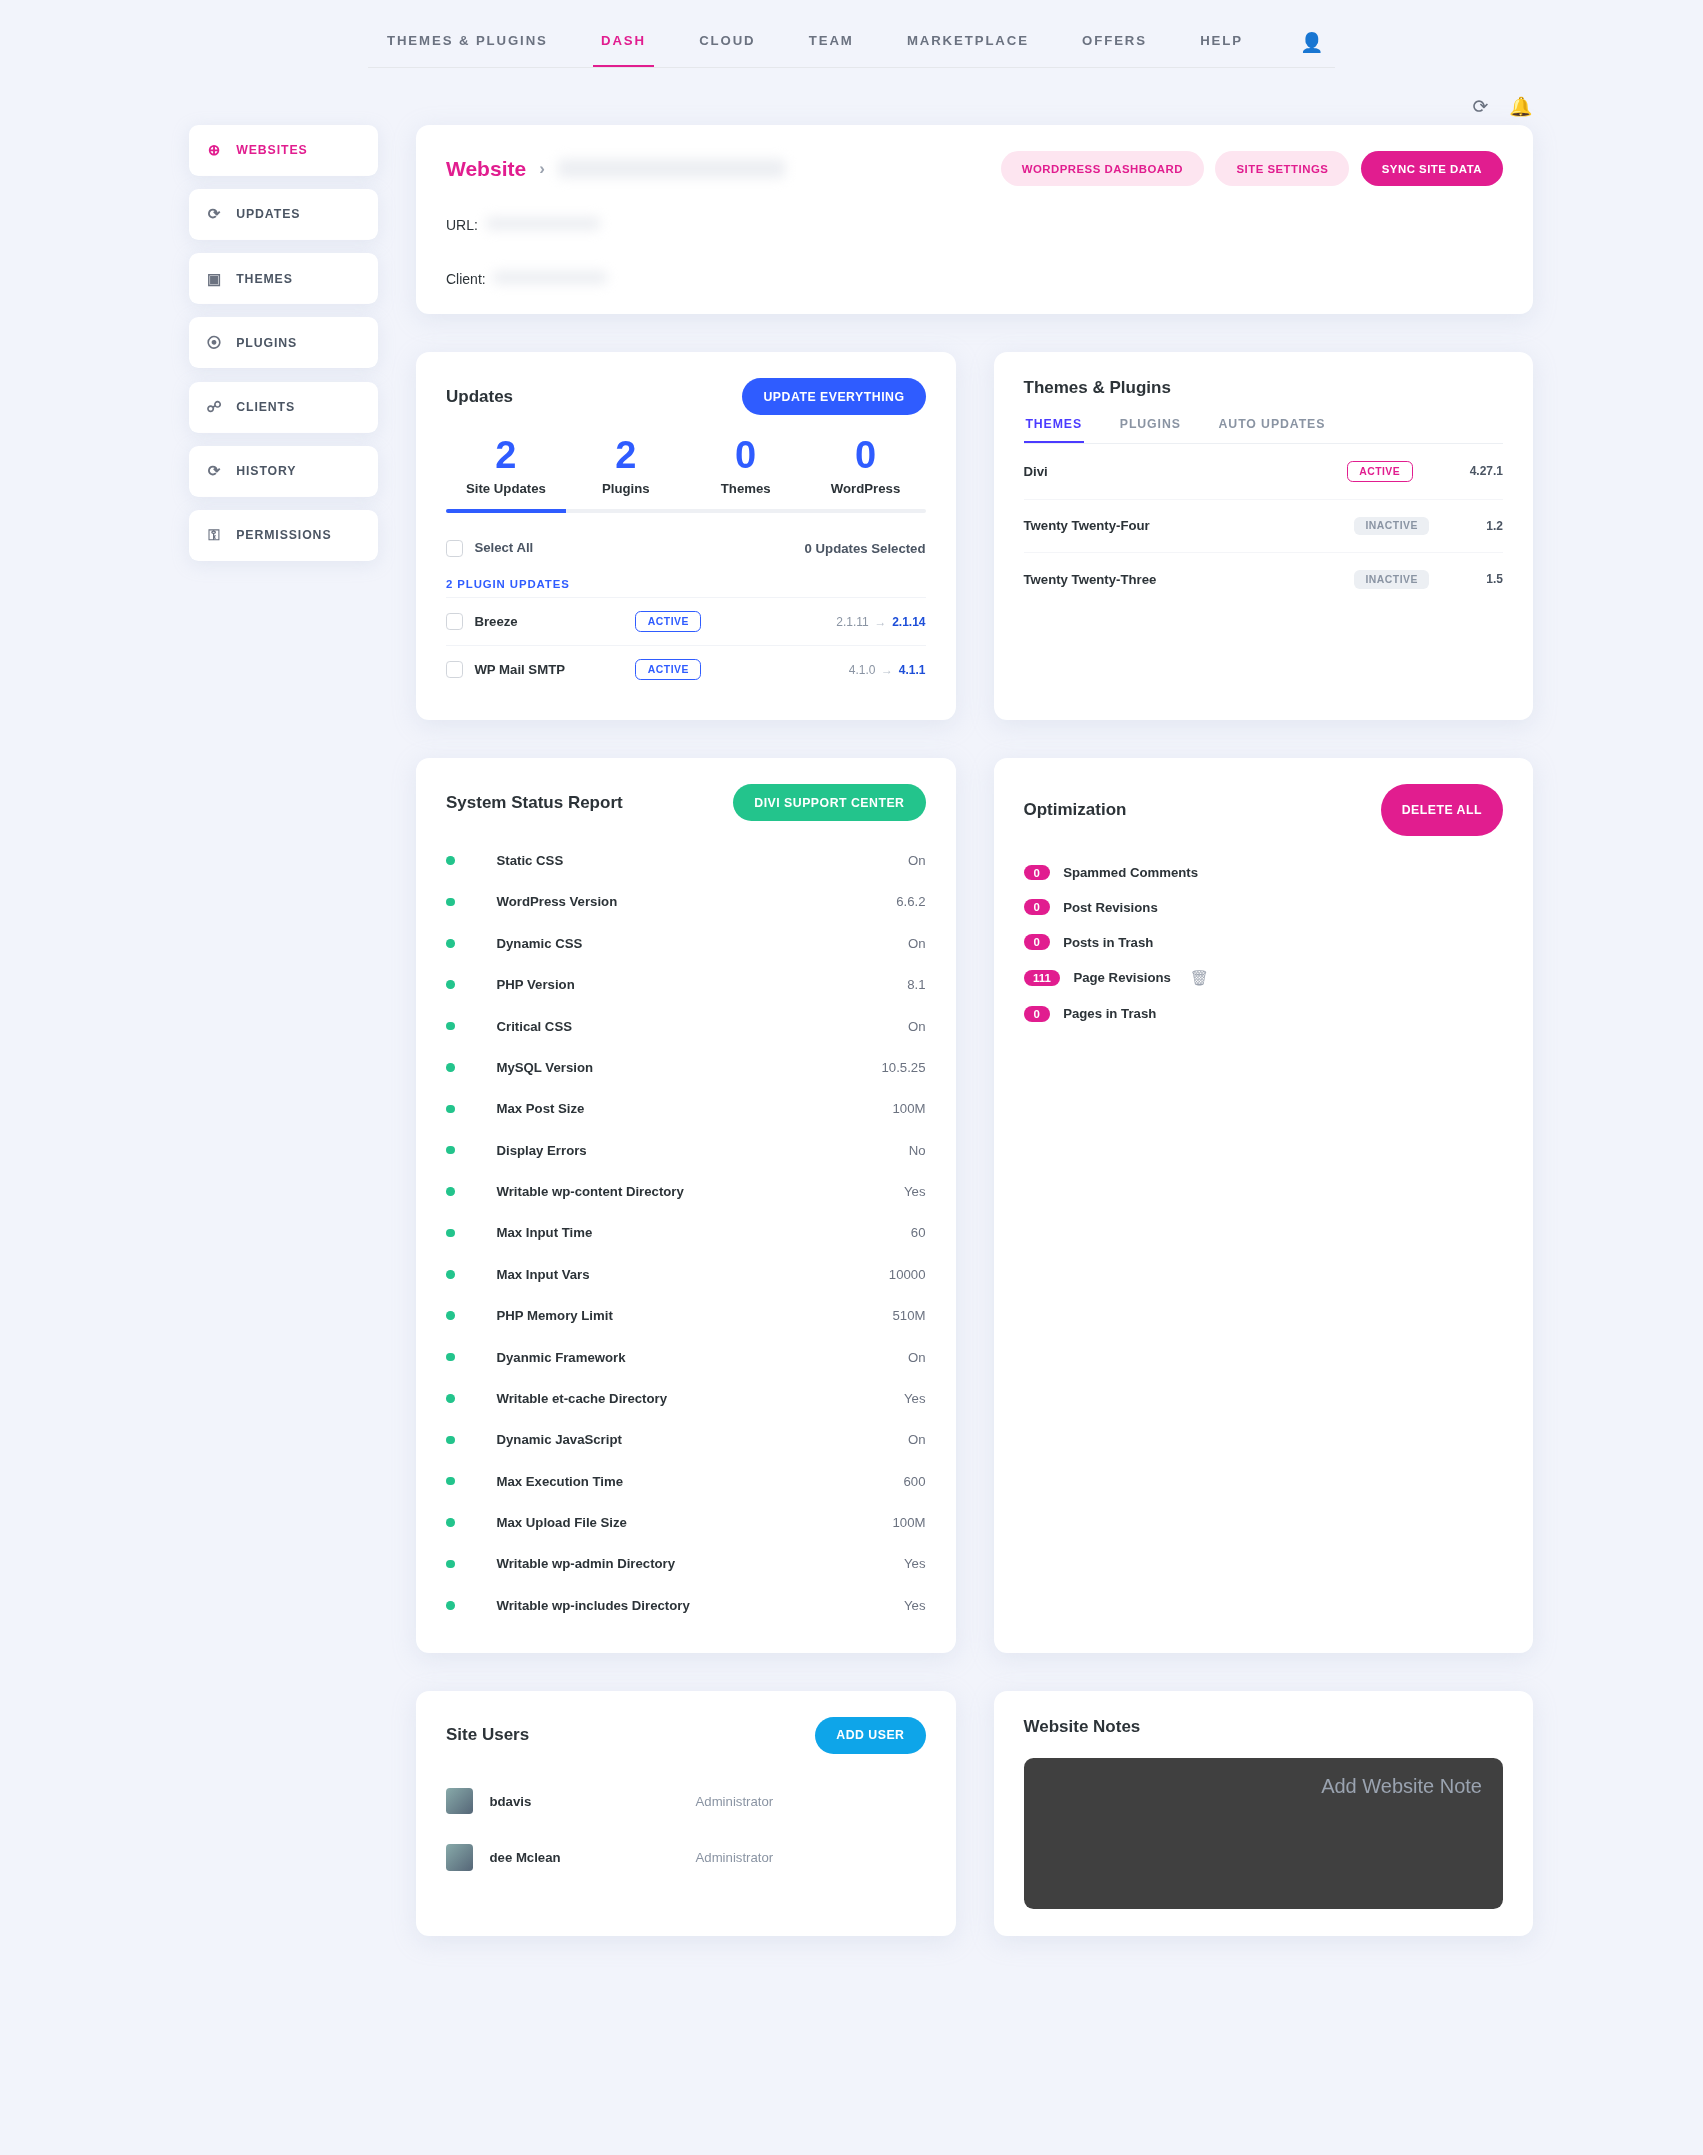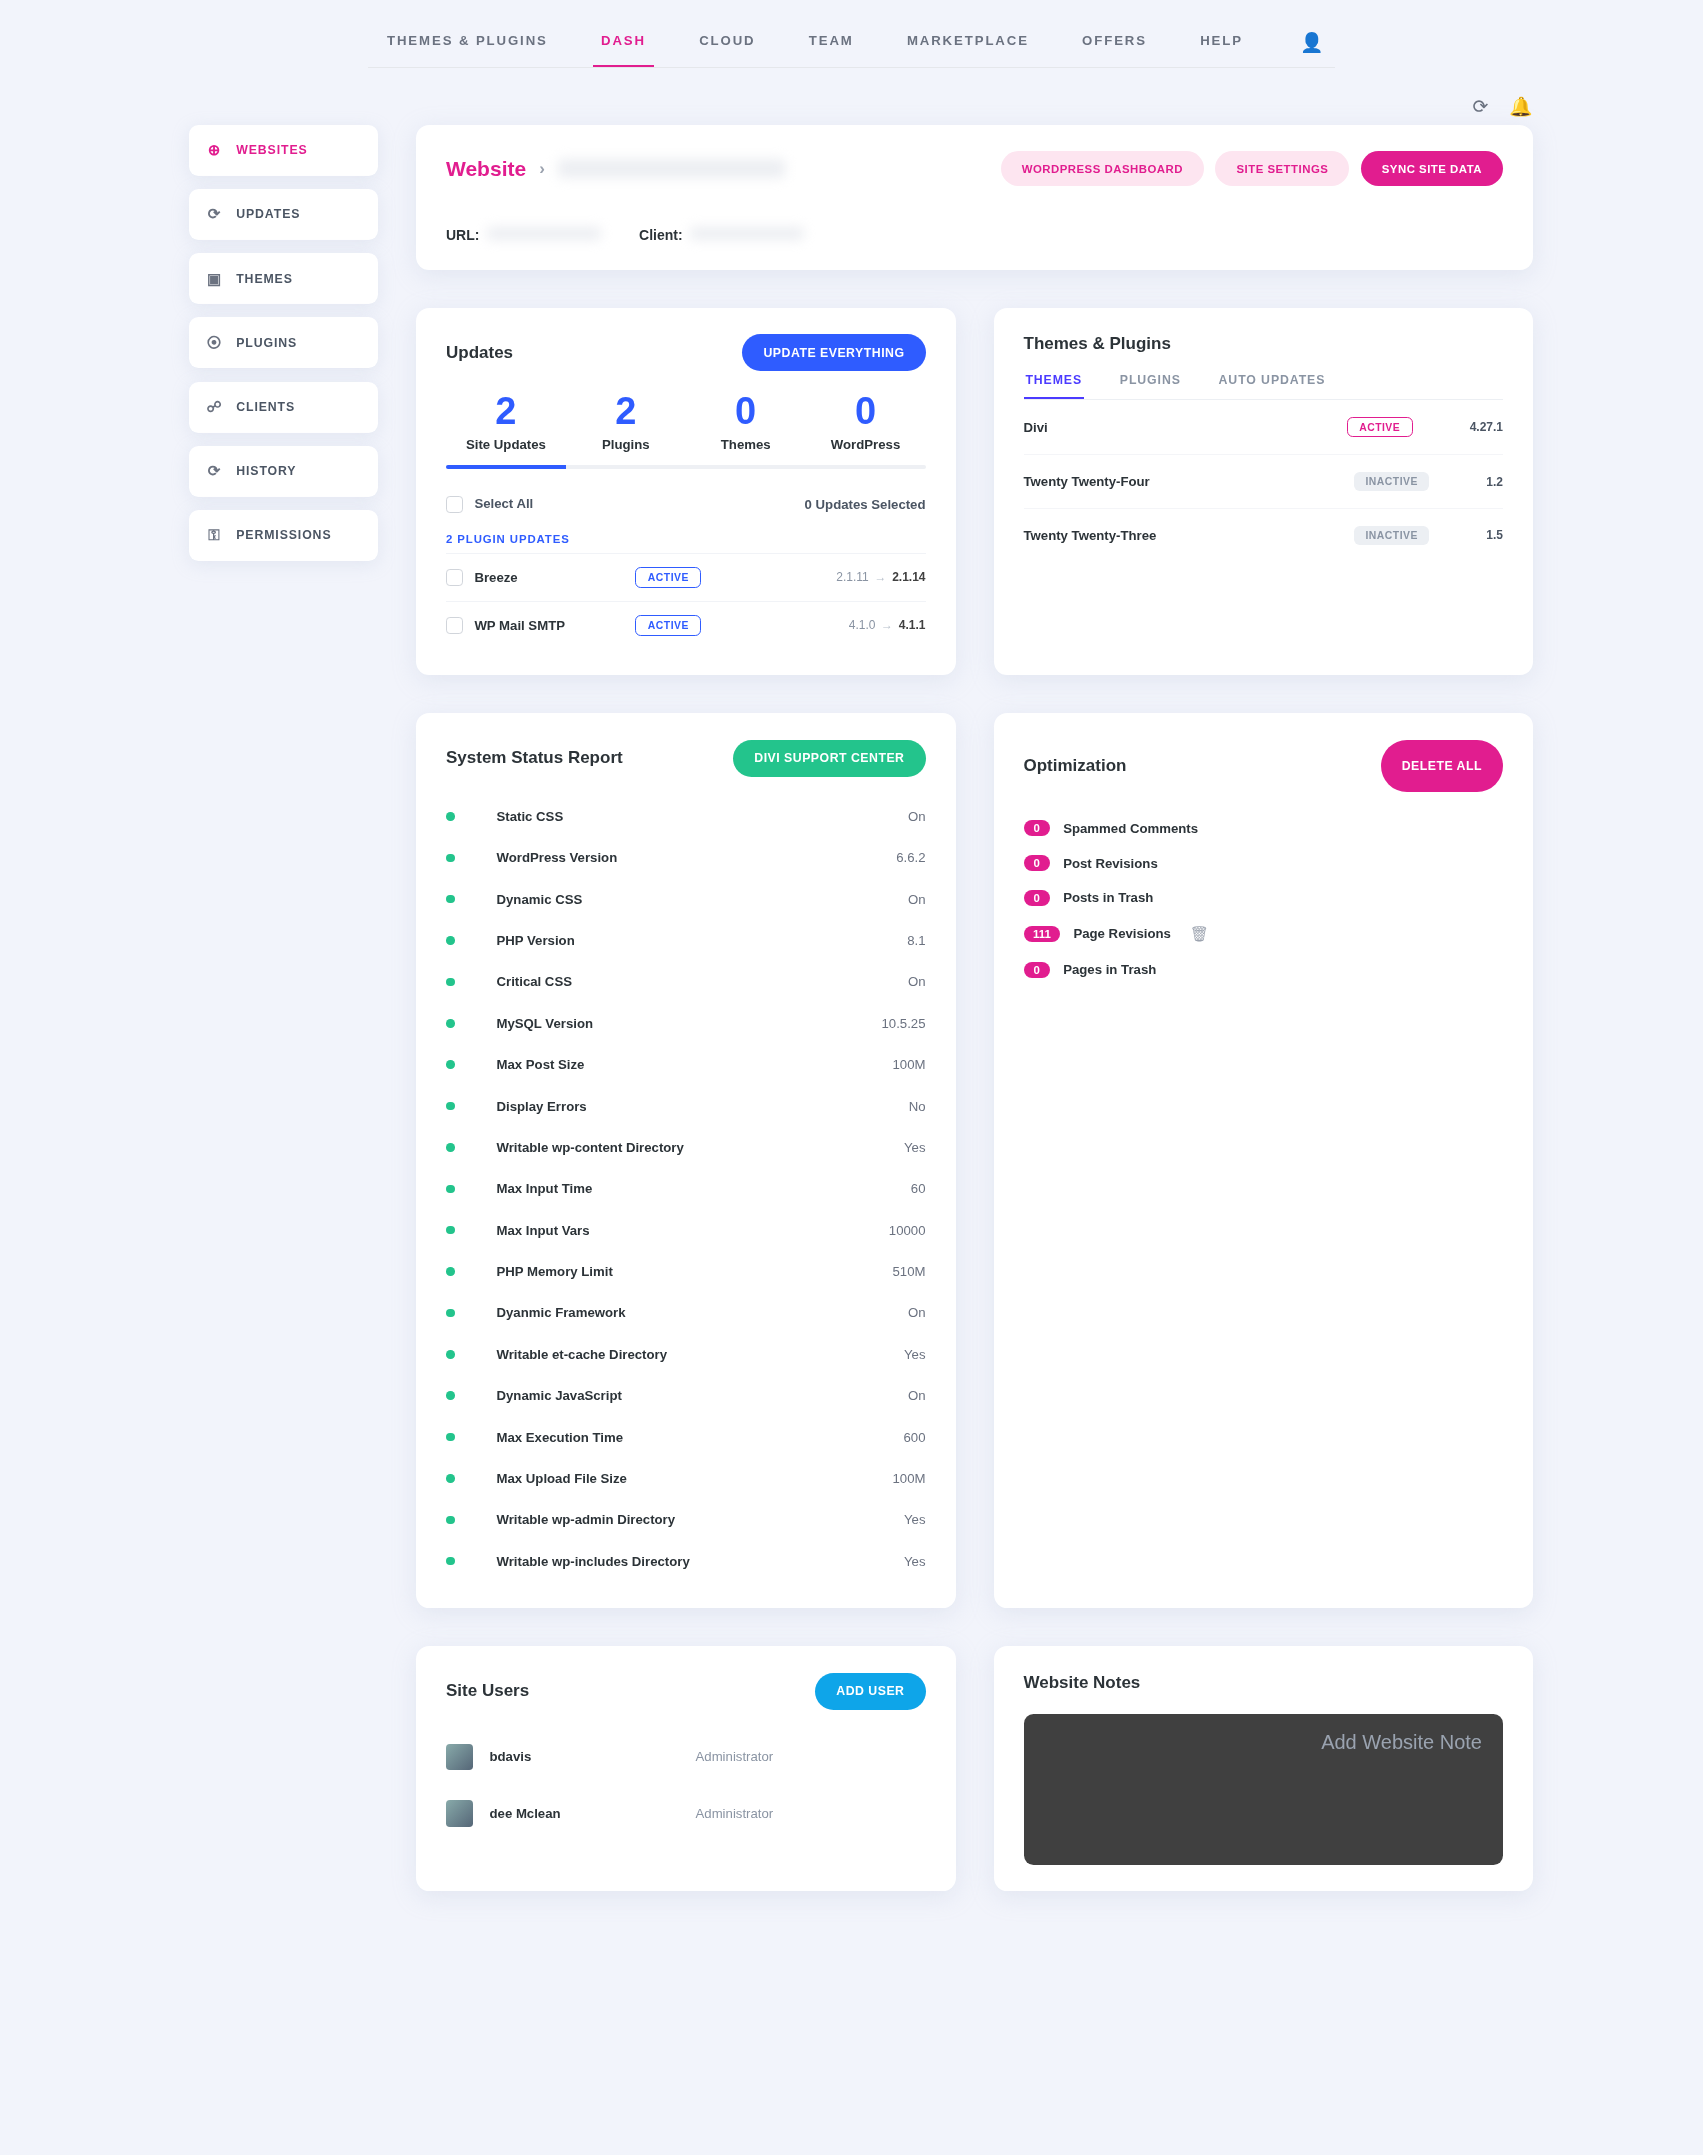--- a/index.html
+++ b/index.html
@@ -34,21 +34,21 @@
 .hdr-row { display:flex; align-items:center; justify-content:space-between; }
 .hdr-left { display:flex; align-items:center; gap: 13.2px; font-size: 21px; font-weight:700; }
 .hdr-left .w { color:#e11d8f; }
 .hdr-left .chev { color:#9ca3af; font-size:17px; }
 .blurred { filter: blur(5.7px); color:#9ca3af; background:#eceef2; border-radius:3.8px; display:inline-block; height:19px; width:227px; }
 .blurred.sm { width:114px; height:13.2px; }
 .hdr-btns { display:flex; gap:11.4px; }
 .btn { border:none; border-radius: 945px; padding: 11.4px 21px; font-size:11.4px; font-weight:700; letter-spacing:0.5px; text-transform:uppercase; cursor:pointer; white-space:nowrap; }
 .btn-ghost-pink { background:#fde5f0; color:#e11d8f; }
 .btn-pink { background:#e11d8f; color:#fff; }
-.detail-row { display:flex; gap:38px; margin-top: 41px; font-size:14px; font-weight:700; color:#2c3338; }
+.detail-row { display:flex; gap:38px; margin-top: 31px; font-size:14px; font-weight:400; color:#2c3338;flex-direction:column; }
 .detail-row .lbl { margin-right: 7.6px; }
 
 
 .grid2 { display:flex; gap:38px; }
 .grid2 > .card { flex:1; }
 
 
 .card-head { display:flex; align-items:center; justify-content:space-between; margin-bottom: 19px; }
 .card-title { font-size: 17px; font-weight:700; }
 .btn-blue { background:#2f5cff; color:#fff; border:none; border-radius:945px; padding:11.4px 21px; font-size:12.3px; font-weight:700; letter-spacing:0.5px; text-transform:uppercase; cursor:pointer; }
@@ -66,21 +66,21 @@
 .upd-selrow { display:flex; align-items:center; justify-content:space-between; font-size:13.2px; font-weight:600; color:#4b5563; padding:5.7px 0 11.4px; }
 .chk { width:17px; height:17px; border:1.9px solid #d1d5db; border-radius:3.8px; display:inline-block; margin-right:11.4px; vertical-align:middle; cursor:pointer; }
 .subhead { color:#2f5cff; font-size:11.4px; font-weight:700; letter-spacing:0.9px; text-transform:uppercase; margin: 9.5px 0 7.6px; }
 .upd-row { display:flex; align-items:center; padding:13.2px 0; border-top:0.9px solid #f1f3f7; }
 .upd-row .name { font-weight:700; flex:0 0 161px; }
 .badge { border-radius:5.7px; padding:3.8px 11.4px; font-size:10.4px; font-weight:700; letter-spacing:0.5px; text-transform:uppercase; display:inline-block; }
 .badge-blue { border:0.9px solid #2f5cff; color:#2f5cff; }
 .badge-pink { border:0.9px solid #e11d8f; color:#e11d8f; }
 .badge-gray { background:#eceff3; color:#8a94a3; }
 .ver { margin-left:auto; color:#8a94a3; font-size:12px; }
-.ver .new { color:#404040; font-weight:600; }
+.ver .new { color:#1d4ed8; font-weight:600; }
 .arrow { color:#b7bfca; margin:0 5.7px; }
 
 
 .tabs { display:flex; gap:34px; border-bottom:0.9px solid #eceff3; margin-top:9.5px; }
 .tabs .tab { font-size:12.3px; font-weight:700; letter-spacing:0.9px; text-transform:uppercase; color:#8a94a3; padding: 9.5px 1.9px; border-bottom:2.8px solid transparent; cursor:pointer; }
 .tabs .tab.active { color:#4b3bff; border-bottom-color:#4b3bff; }
 .tp-row { display:flex; align-items:center; padding:17px 0; border-bottom:0.9px solid #f4f5f8; }
 .tp-row:last-child { border-bottom:none; }
 .tp-row .name { font-weight:700; flex:1; }
 .tp-row .ver { color:#4b5563; font-weight:600; }

